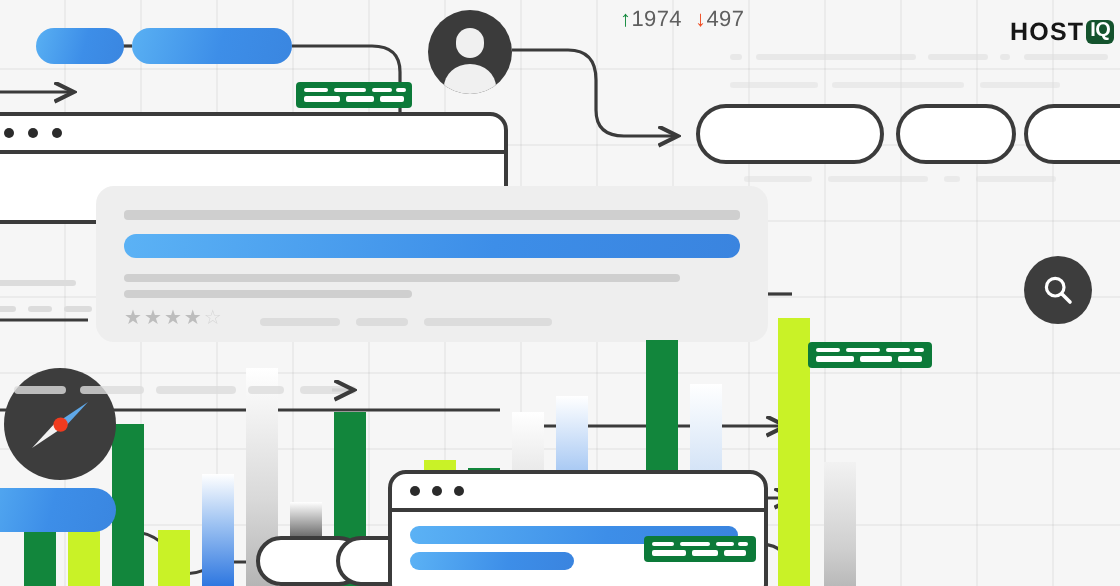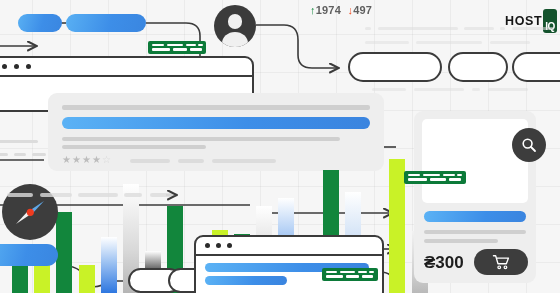--- a/index.html
+++ b/index.html
@@ -57,27 +57,27 @@
 
   
   .compass{position:absolute;border-radius:50%;background:#3d3d3d;}
   .compass .needle-w{position:absolute;inset:0;}
   .dark-circle{position:absolute;border-radius:50%;background:#3d3d3d;display:flex;align-items:center;justify-content:center;}
 
   
   .stats{position:absolute;font-size:11px;color:#6e6e6e;letter-spacing:0.2px;white-space:nowrap;}
   .stats .up{color:#138a3d;font-weight:bold;}
   .stats .down{color:#f04d23;font-weight:bold;}
-  .stats .n{color:#5f5f5f;font-weight:bold;}
+  .stats .n{color:#5f5f5f;}
 
   
   .logo{position:absolute;display:flex;align-items:center;gap:1px;}
   .logo .word{font-size:12.5px;font-weight:bold;color:#161616;letter-spacing:0.6px;}
   .logo .badge{background:#14532d;color:#fff;font-size:10px;font-weight:bold;
-    border-radius:3px;padding:13px 2px 1px 2px;line-height:10px;letter-spacing:-0.3px;}
+    border-radius:3px;padding:1px 2px 1px 2px;line-height:10px;letter-spacing:-0.3px;}
 
   
   .price{position:absolute;font-size:17px;font-weight:bold;color:#1d1d1d;white-space:nowrap;}
   .cart-btn{position:absolute;border-radius:999px;background:#3d3d3d;display:flex;align-items:center;justify-content:center;}
 
   
   .stars{position:absolute;display:flex;gap:1px;font-size:10px;line-height:10px;color:#bdbdbd;}
 
   
   .bar{position:absolute;bottom:0;}
@@ -249,34 +249,20 @@
   <div class="server" style="left:322px;top:268px;width:56px;height:13px;">
     <i style="left:4px;top:3px;width:11px;height:2px;"></i>
     <i style="left:18px;top:3px;width:15px;height:2px;"></i>
     <i style="left:36px;top:3px;width:9px;height:2px;"></i>
     <i style="left:47px;top:3px;width:5px;height:2px;"></i>
     <i style="left:4px;top:7px;width:17px;height:3px;"></i>
     <i style="left:24px;top:7px;width:13px;height:3px;"></i>
     <i style="left:40px;top:7px;width:11px;height:3px;"></i>
   </div>
 
-  <div class="card" style="left:414px;top:111px;width:122px;height:172px;">
-    <div style="position:absolute;left:8px;top:8px;width:106px;height:84px;background:#ffffff;border-radius:5px;"></div>
-    <div class="blue-bar" style="left:10px;top:100px;width:102px;height:11px;"></div>
-    <div class="gray-bar" style="left:10px;top:119px;width:102px;height:4px;"></div>
-    <div class="gray-bar" style="left:10px;top:128px;width:74px;height:4px;"></div>
-    <div class="price" style="left:10px;top:142px;">₴300</div>
-    <div class="cart-btn" style="left:60px;top:138px;width:54px;height:26px;">
-      <svg width="18" height="16" viewBox="0 0 20 18">
-        <path d="M1.5,2 L4,2 L6.6,11 L16,11 L18.4,4.6 L5.2,4.6" fill="none" stroke="#ffffff" stroke-width="1.5" stroke-linecap="round" stroke-linejoin="round"></path>
-        <circle cx="8" cy="15" r="1.5" fill="none" stroke="#ffffff" stroke-width="1.4"></circle>
-        <circle cx="15" cy="15" r="1.5" fill="none" stroke="#ffffff" stroke-width="1.4"></circle>
-      </svg>
-    </div>
-  </div>
 
   <div class="server" style="left:404px;top:171px;width:62px;height:13px;">
     <i style="left:4px;top:3px;width:12px;height:2px;"></i>
     <i style="left:19px;top:3px;width:17px;height:2px;"></i>
     <i style="left:39px;top:3px;width:12px;height:2px;"></i>
     <i style="left:53px;top:3px;width:5px;height:2px;"></i>
     <i style="left:4px;top:7px;width:19px;height:3px;"></i>
     <i style="left:26px;top:7px;width:16px;height:3px;"></i>
     <i style="left:45px;top:7px;width:12px;height:3px;"></i>
   </div>

